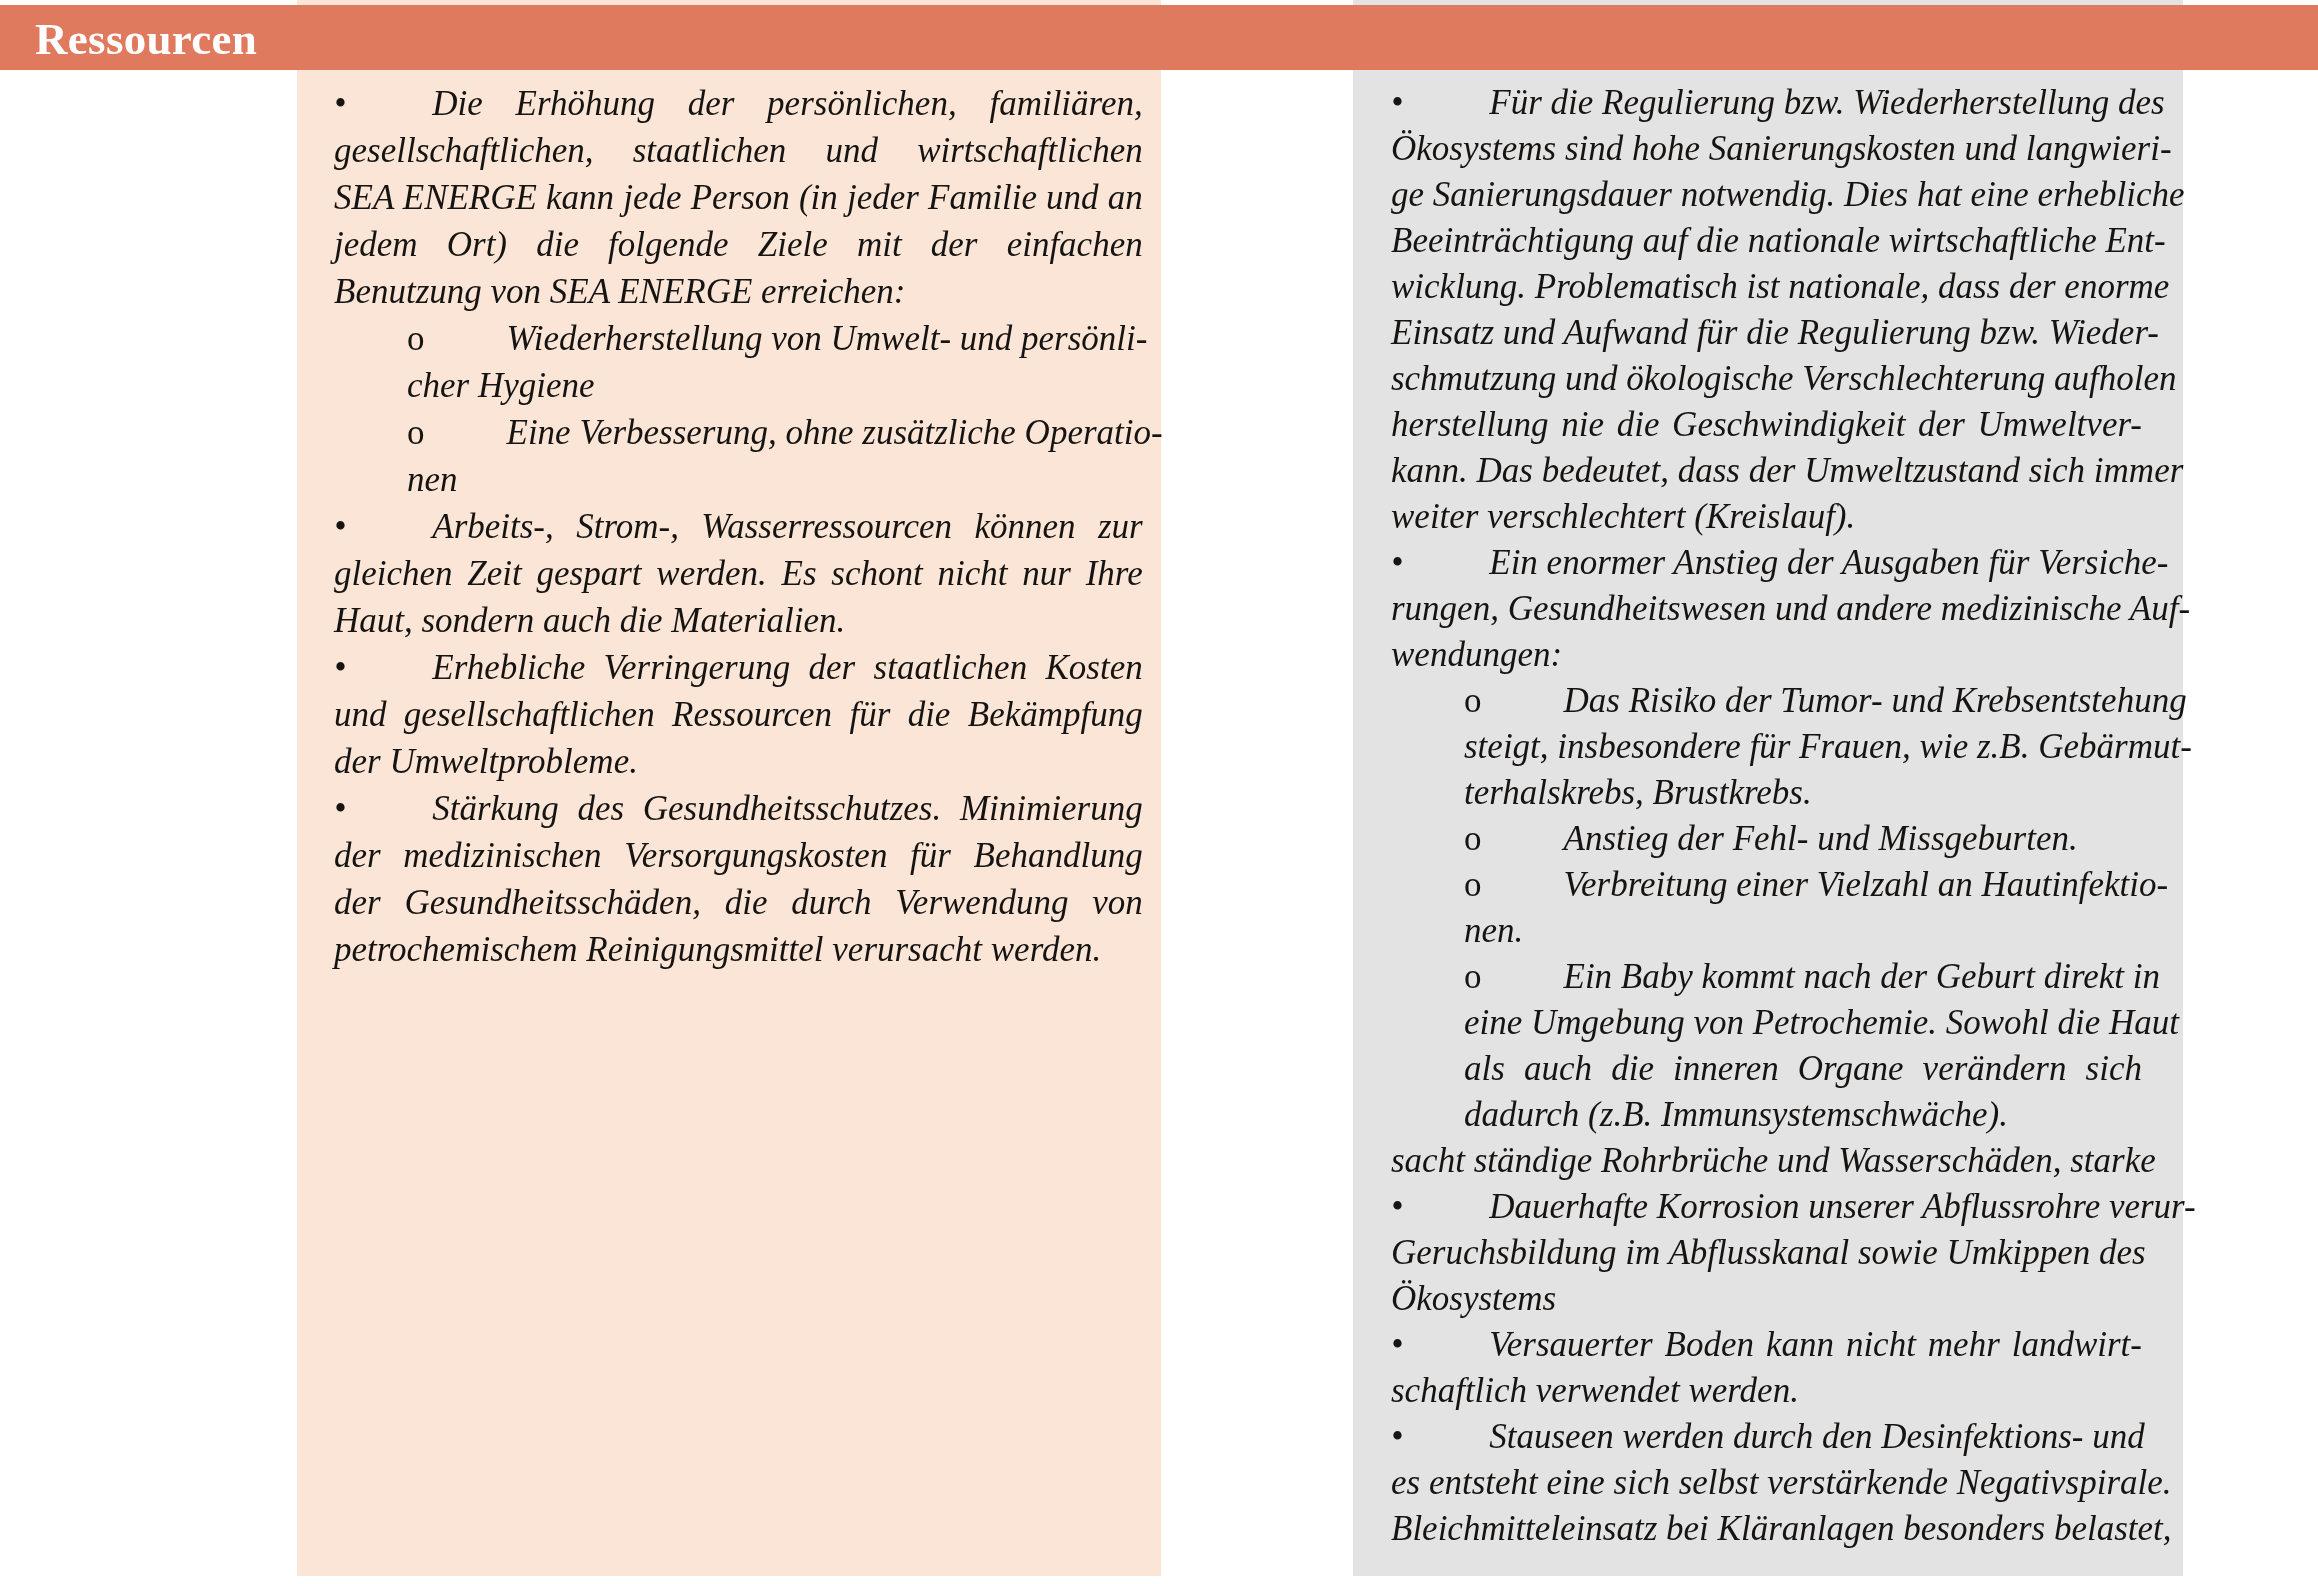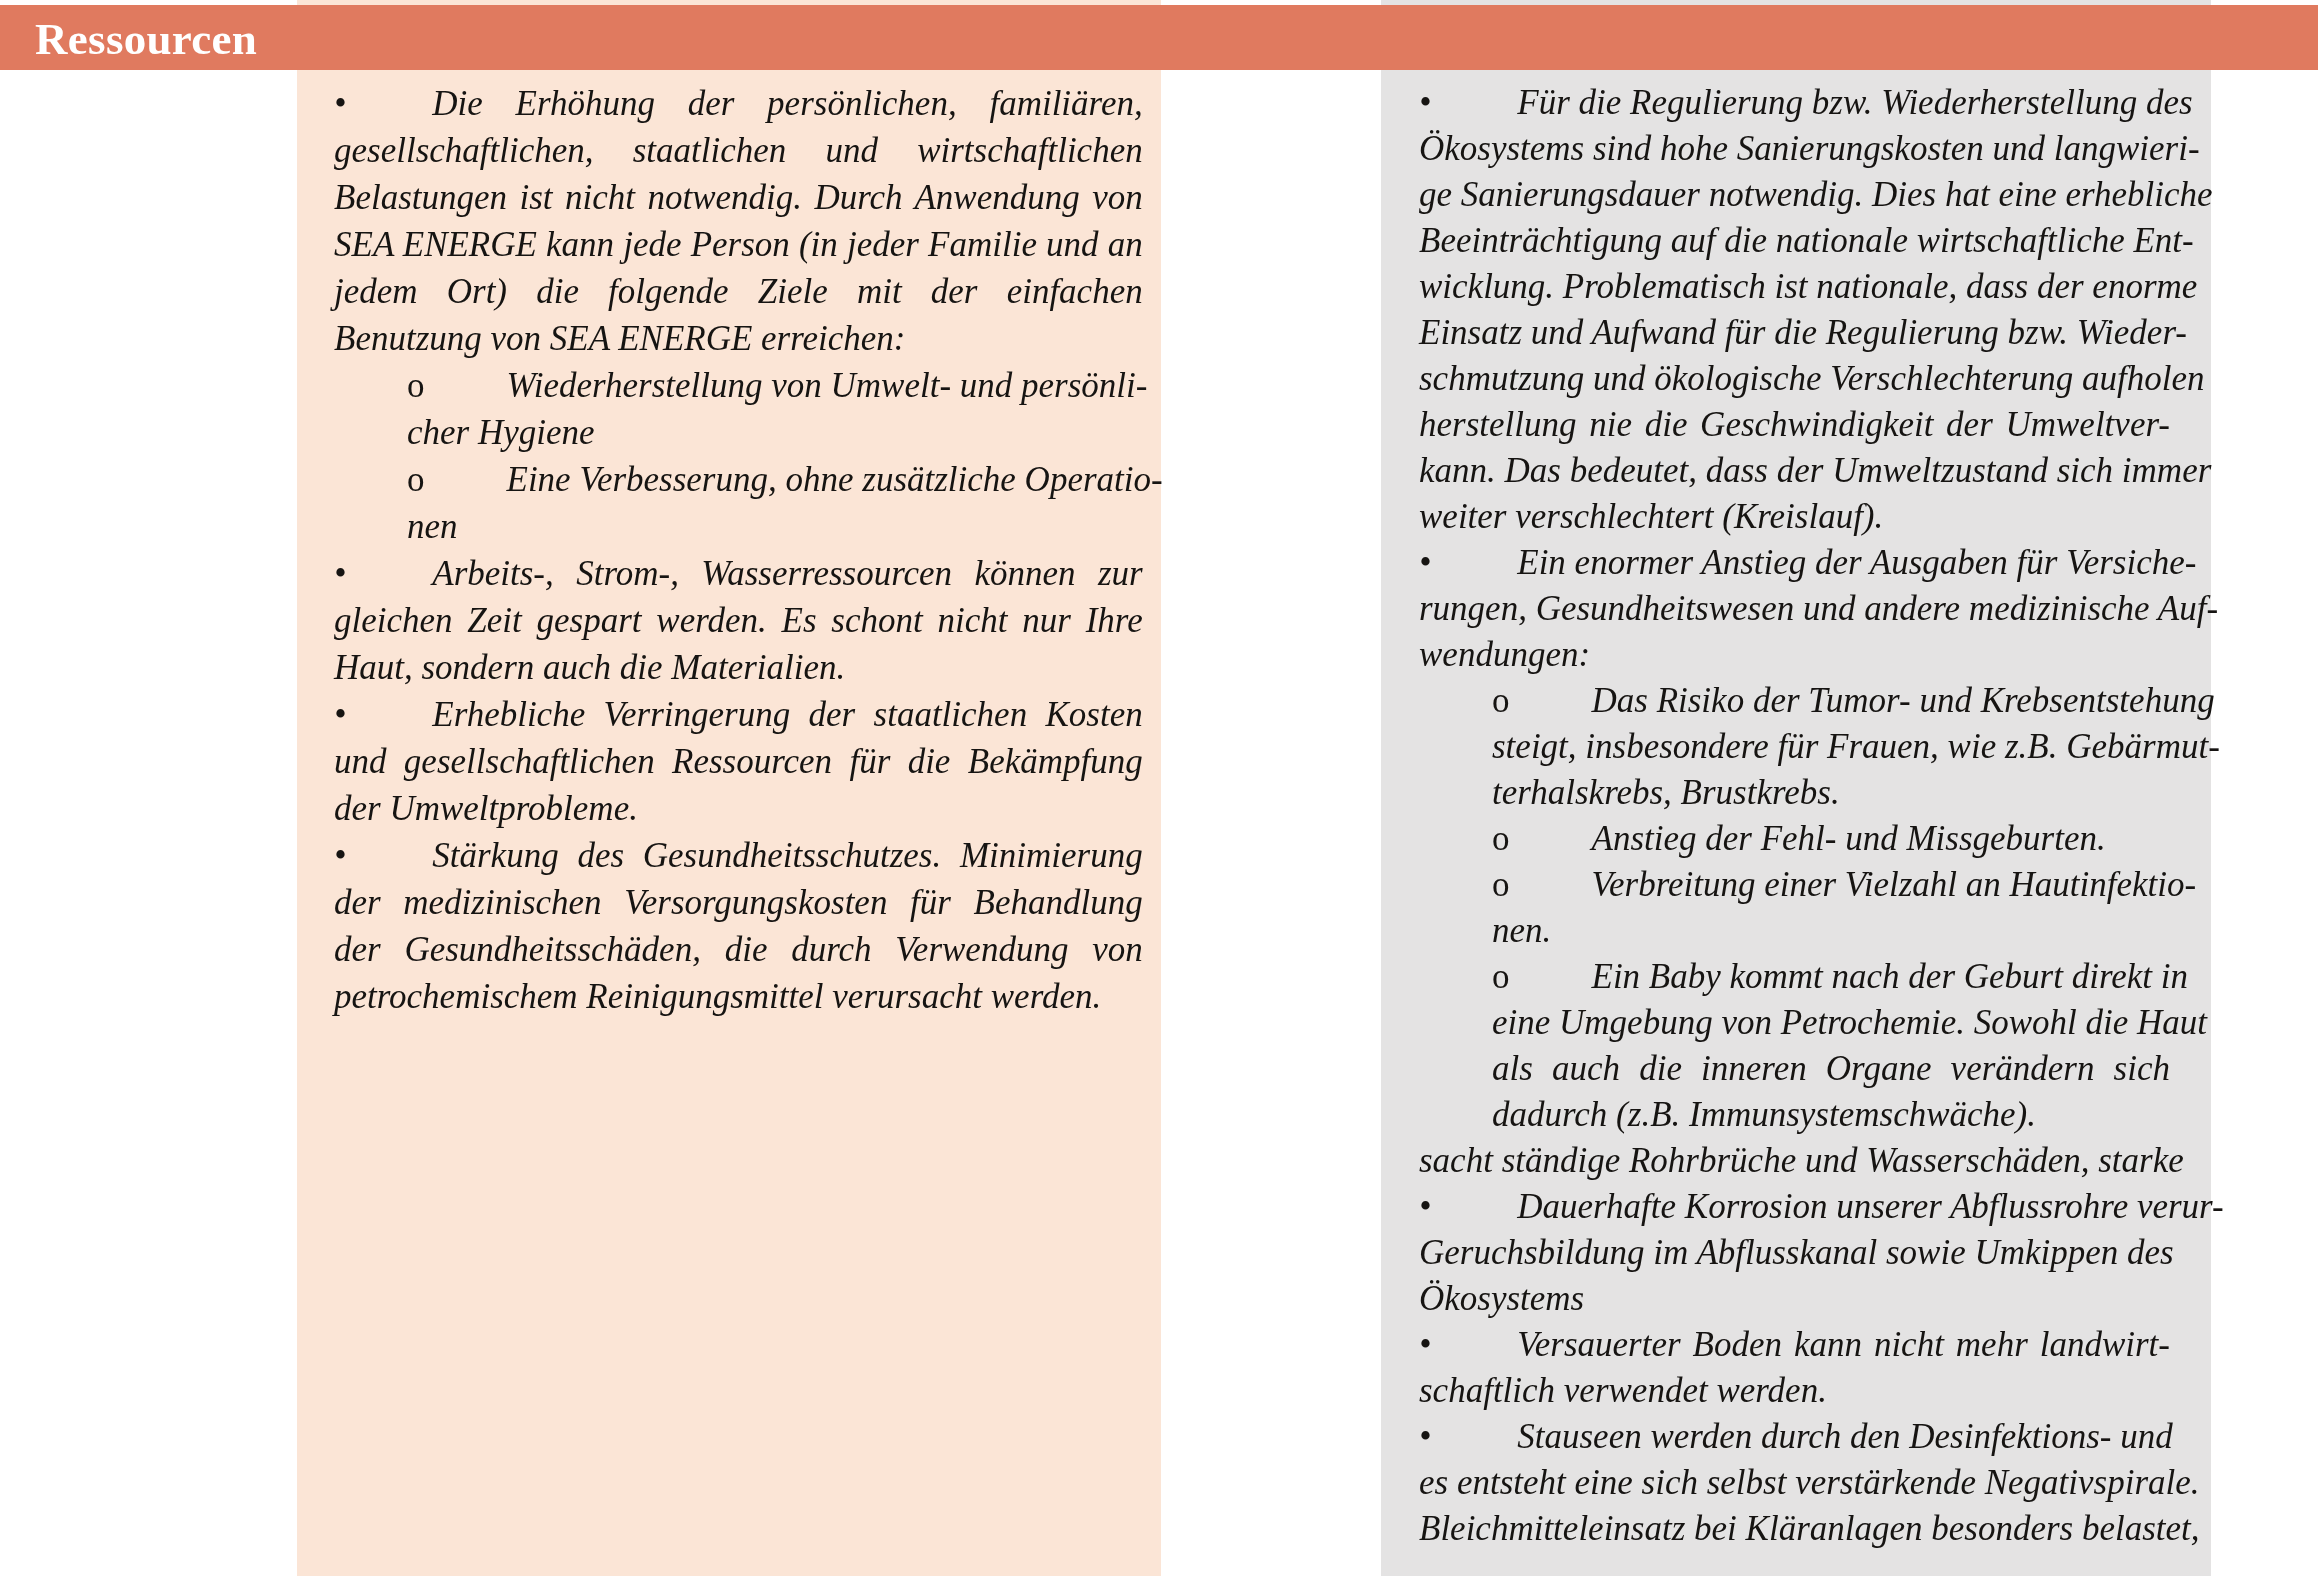--- a/index.html
+++ b/index.html
@@ -44,21 +44,20 @@
     left: 297px; width: 864px;
     background: var(--left-bg, #fbe5d6);
     padding: 80px 18.3px 0 37px;
     line-height: 47px;
   }
   .col-right {
     left: 1353px; width: 830px;
     background: var(--right-bg, #e4e3e3);
     padding: 80px 41px 0 38px;
     line-height: 46px;
-    margin-left: 28px;
   }
 
   .ln {
     text-align: justify;
     text-align-last: justify;
     white-space: nowrap;
   }
   .ln.last { text-align-last: left; }
   .ln.l2 { padding-left: 73px; }
 
@@ -71,21 +70,20 @@
 <body style="color: rgb(22, 20, 18);">
 
 <div class="header-bar">
   <div class="header-title">Ressourcen</div>
 </div>
 
 <div class="col col-left" id="left-col">
     <div>
       <div class="ln"><span class="mk">•</span><span class="tab"></span>Die Erhöhung der persönlichen, familiären,</div>
       <div class="ln">gesellschaftlichen, staatlichen und wirtschaftlichen</div>
-      <div class="ln">Belastungen ist nicht notwendig. Durch Anwendung von</div>
       <div class="ln">SEA ENERGE kann jede Person (in jeder Familie und an</div>
       <div class="ln">jedem Ort) die folgende Ziele mit der einfachen</div>
       <div class="ln last">Benutzung von SEA ENERGE erreichen:</div>
     </div>
     <div>
       <div class="ln l2"><span class="mk circle">o</span><span class="tab"></span>Wiederherstellung von Umwelt- und persönli-</div>
       <div class="ln l2 last">cher Hygiene</div>
     </div>
     <div>
       <div class="ln l2"><span class="mk circle">o</span><span class="tab"></span>Eine Verbesserung, ohne zusätzliche Operatio-</div>

